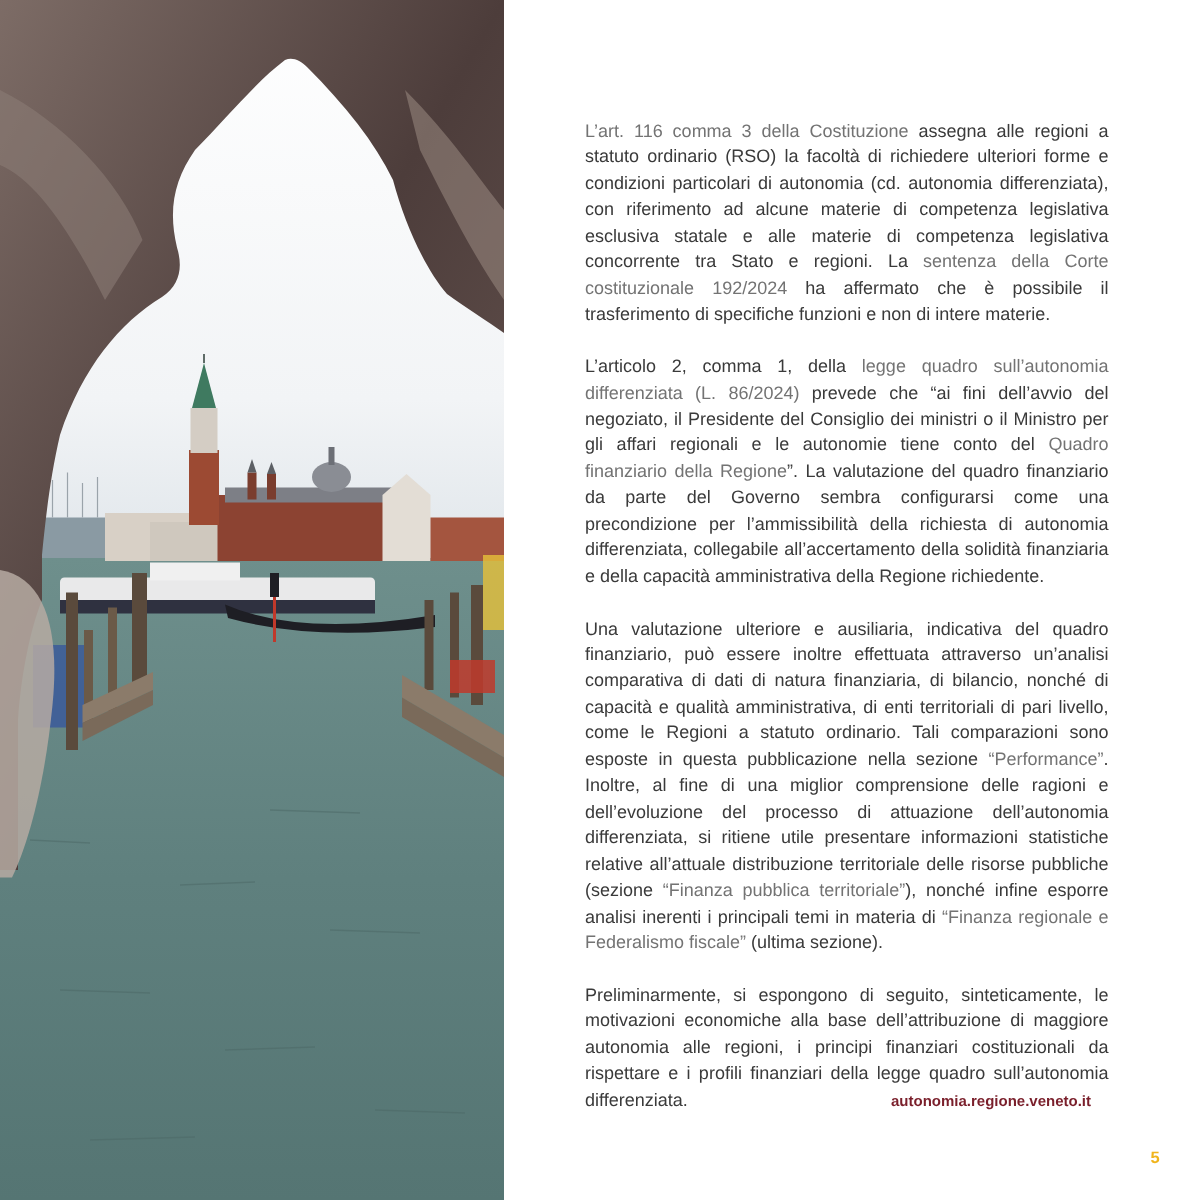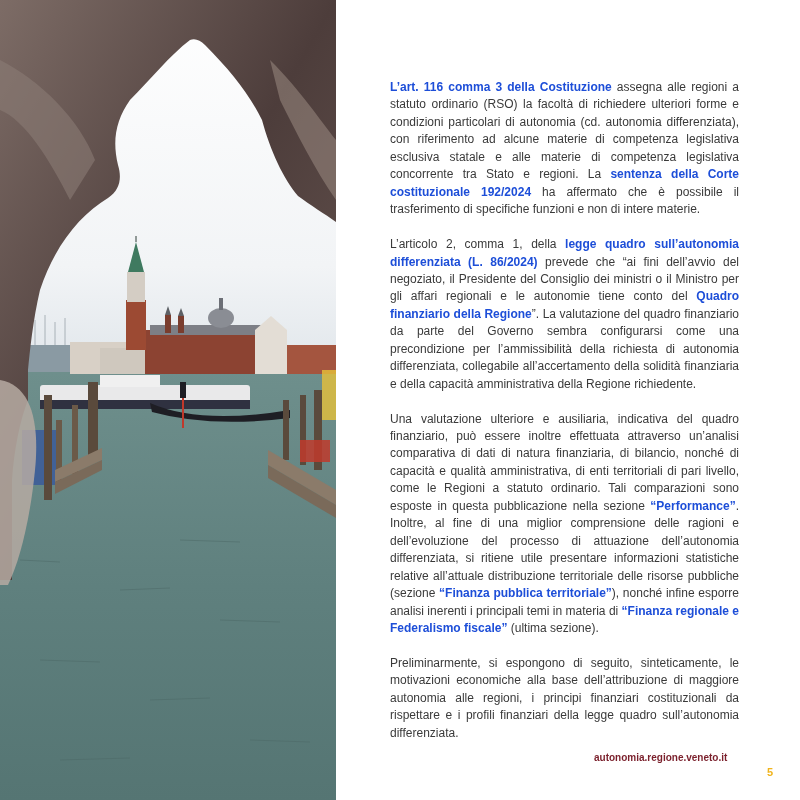--- a/index.html
+++ b/index.html
@@ -11,24 +11,24 @@
       background: #5f7f7d;
     }
     .photo svg { display: block; width: 336px; height: 800px; }
 
     .text-col {
       position: absolute; left: 390px; top: 79px; width: 349px;
       color: #3a3a3a; font-size: 12px; line-height: 17.45px;
       text-align: justify; hyphens: manual;
     }
     .text-col p { margin-bottom: 17.45px; }
-    .text-col b { font-weight: bold; color: #1d4ed8; }
+    .text-col b { font-weight: normal; color: #737373; }
 
     .footer-site {
-      position: absolute; left: 594px; top: 752px;
+      position: absolute; left: 594px; top: 729px;
       font-size: 10px; font-weight: bold; color: #7a1f2b;
       font-family: "Liberation Sans", sans-serif;
     }
     .footer-page {
       position: absolute; left: 767px; top: 766px;
       font-size: 11px; font-weight: bold; color: #f0b41c;
       font-family: "Liberation Sans", sans-serif;
     }
   </style>
 </head>

